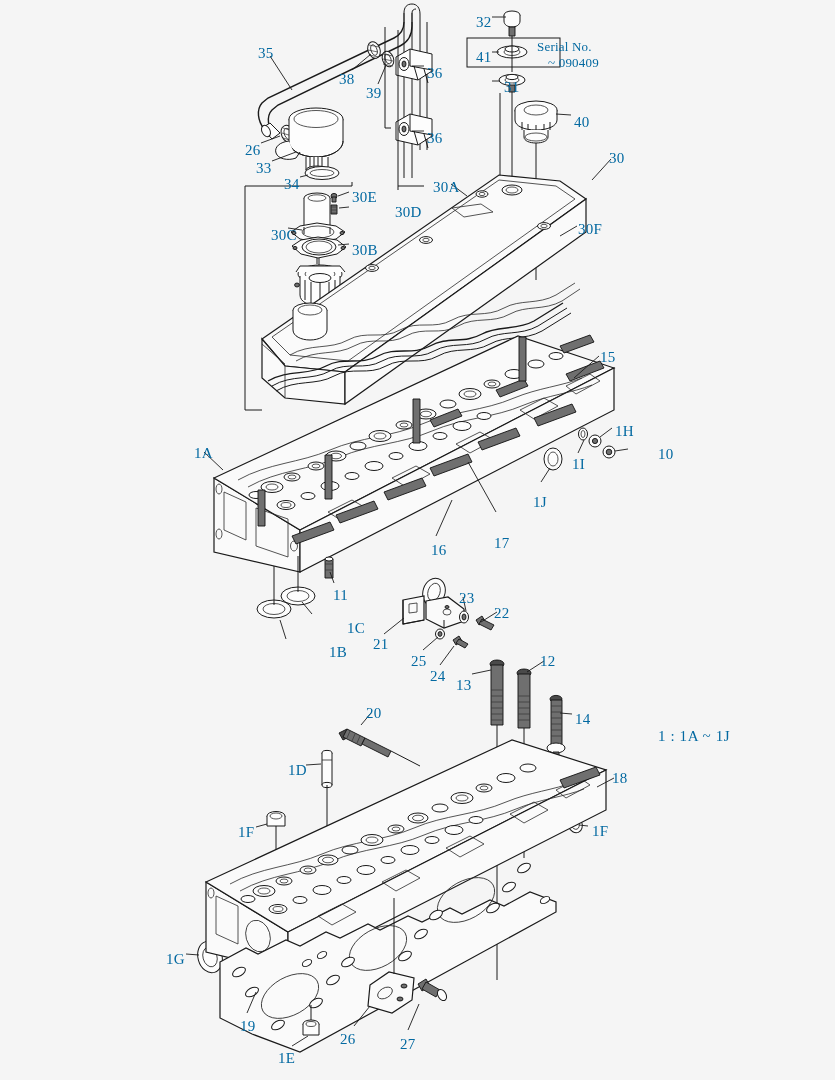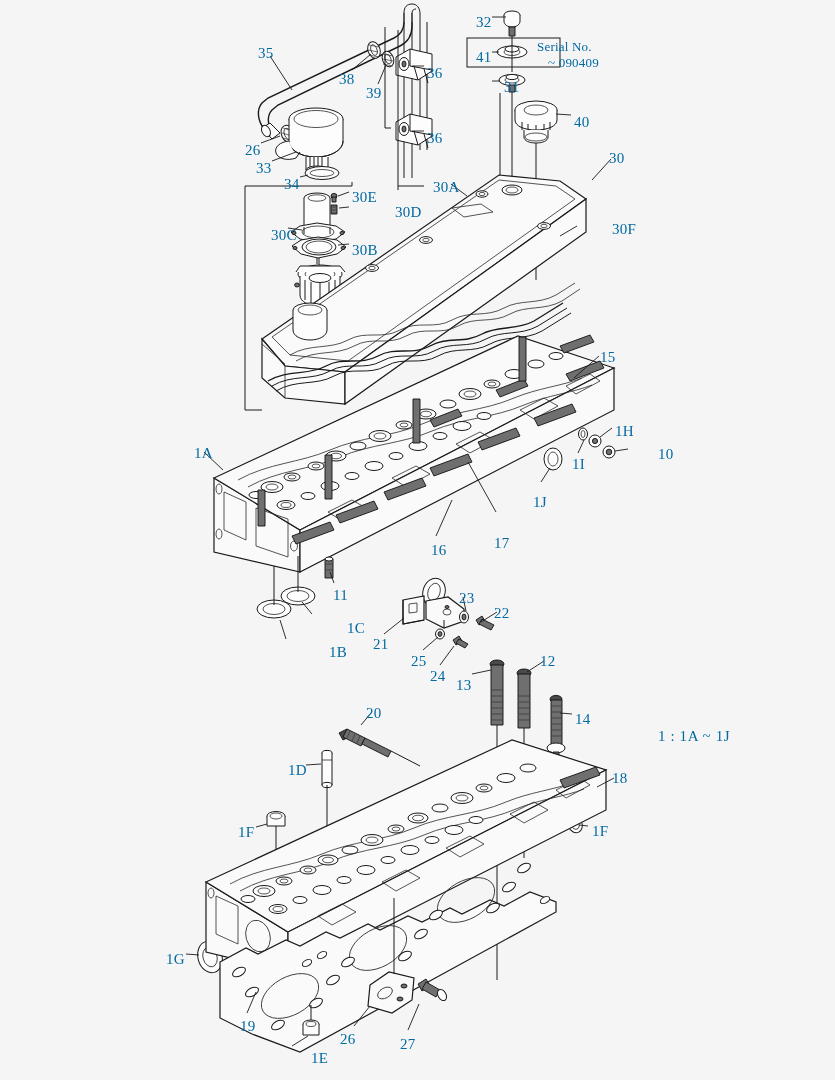--- a/index.html
+++ b/index.html
@@ -621,21 +621,21 @@
     <div class="lbl" style="left: 427px; top: 131px;">36</div>
     <div class="lbl" style="left: 245px; top: 143px;">26</div>
     <div class="lbl" style="left: 256px; top: 161px;">33</div>
     <div class="lbl" style="left: 284px; top: 177px;">34</div>
     <div class="lbl" style="left: 476px; top: 15px;">32</div>
     <div class="lbl" style="left: 476px; top: 50px;">41</div>
     <div class="lbl" style="left: 504px; top: 80px;">31</div>
     <div class="lbl" style="left: 574px; top: 115px;">40</div>
     <div class="lbl" style="left: 609px; top: 151px;">30</div>
     <div class="lbl" style="left: 433px; top: 180px;">30A</div>
-    <div class="lbl" style="left: 578px; top: 222px; margin-left: 34px;">30F</div>
+    <div class="lbl" style="left: 578px; top: 222px;">30F</div>
     <div class="lbl" style="left: 352px; top: 190px;">30E</div>
     <div class="lbl" style="left: 352px; top: 205px; margin-left: 43px;">30D</div>
     <div class="lbl" style="left: 271px; top: 228px;">30C</div>
     <div class="lbl" style="left: 352px; top: 243px;">30B</div>
     <div class="lbl" style="left: 600px; top: 350px;">15</div>
     <div class="lbl" style="left: 615px; top: 424px;">1H</div>
     <div class="lbl" style="left: 631px; top: 447px; margin-left: 27px;">10</div>
     <div class="lbl" style="left: 572px; top: 457px;">1I</div>
     <div class="lbl" style="left: 533px; top: 495px;">1J</div>
     <div class="lbl" style="left: 194px; top: 446px;">1A</div>
@@ -654,18 +654,18 @@
     <div class="lbl" style="left: 575px; top: 712px;">14</div>
     <div class="lbl" style="left: 366px; top: 706px;">20</div>
     <div class="lbl" style="left: 288px; top: 763px;">1D</div>
     <div class="lbl" style="left: 612px; top: 771px;">18</div>
     <div class="lbl" style="left: 238px; top: 825px;">1F</div>
     <div class="lbl" style="left: 592px; top: 824px;">1F</div>
     <div class="lbl" style="left: 166px; top: 952px;">1G</div>
     <div class="lbl" style="left: 240px; top: 1019px;">19</div>
     <div class="lbl" style="left: 340px; top: 1032px;">26</div>
     <div class="lbl" style="left: 400px; top: 1037px;">27</div>
-    <div class="lbl" style="left: 278px; top: 1051px; margin-left: 33px;">1E</div>
+    <div class="lbl" style="left: 278px; top: 1051px;">1E</div>
   </div>
 
 <div class="lbl serial" id="serial1" style="left:537px;top:40px;">Serial No.</div>
 <div class="lbl serial" id="serial2" style="left:548px;top:56px;">~ 090409</div>
 <div class="lbl legend" id="legendtxt" style="left:658px;top:729px;">1 : 1A ~ 1J</div>
 
 </body></html>

